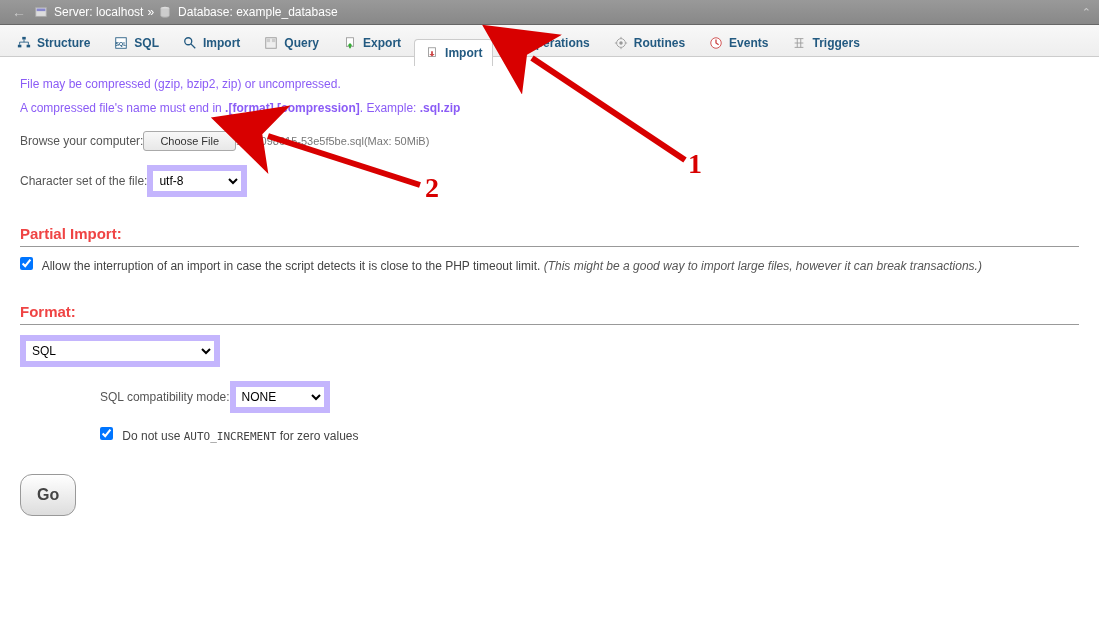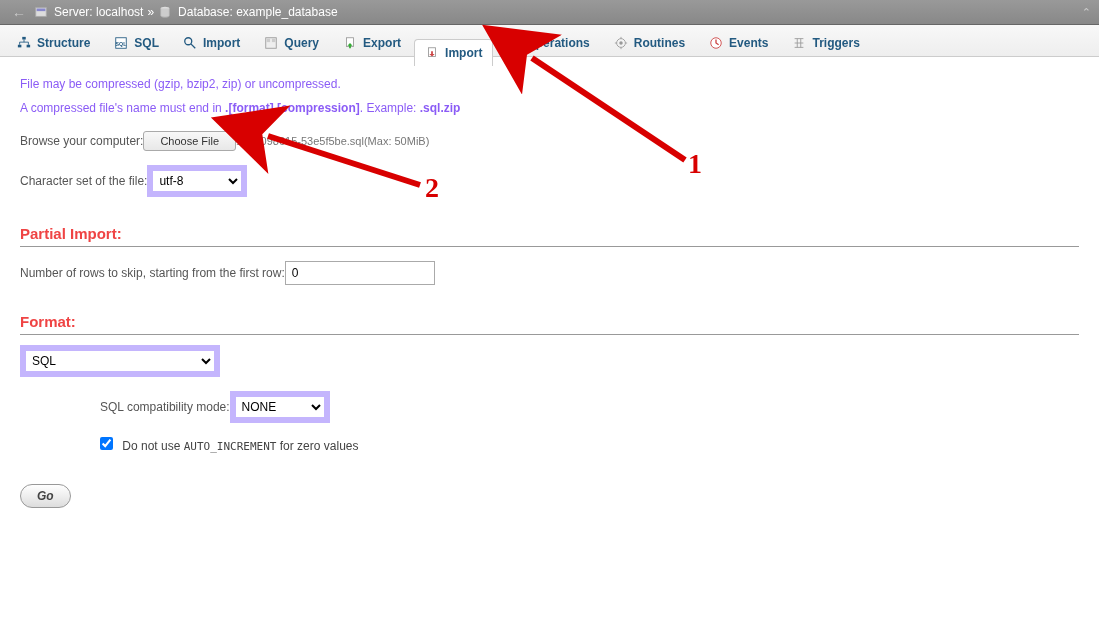--- a/index.html
+++ b/index.html
@@ -92,27 +92,26 @@
       font-weight: bold;
     }
     .checkbox-row { margin: 8px 0; line-height: 1.5; color: #444; }
     .checkbox-row em { font-style: italic; color: #555; }
     .indent { margin-left: 80px; margin-top: 14px; }
     
     .go-button {
       background: linear-gradient(to bottom, #fff, #ddd);
       border: 1px solid #999;
       border-radius: 12px;
-      padding: 4px 16px;
-      font-size: 12px;
+      padding: 11px 16px;
+      font-size: 16px;
       font-weight: bold;
       color: #444;
       cursor: pointer;
       margin-top: 20px;
-      font-style: italic;
     }
     
     code { font-family: monospace; font-size: 11px; }
 
     
     .annotation { position: absolute; pointer-events: none; }
     .ann-label {
       position: absolute;
       color: #d80000;
       font-family: "Times New Roman", serif;
@@ -231,23 +230,23 @@
     <span class="file-name">1399098615-53e5f5be.sql</span>
     <span class="file-name">(Max: 50MiB)</span>
   </div>
 
   <div class="row">
     <label>Character set of the file:</label>
     <select><option>utf-8</option></select>
   </div>
 
   <h3 class="section">Partial Import:</h3>
-  <div class="row">
-    <label>Number of rows to skip, starting from the first row:</label>
-    <input type="text" value="0" style="">
+  <div class="checkbox-row">
+    <input type="checkbox" checked="" style="">
+    <span>Allow the interruption of an import in case the script detects it is close to the PHP timeout limit. </span><em>(This might be a good way to import large files, however it can break transactions.)</em>
   </div>
 
   <h3 class="section">Format:</h3>
   <select style="width:200px"><option>SQL</option></select>
 
   <div class="indent">
     <div class="row">
       <label>SQL compatibility mode:</label>
       <select><option>NONE</option></select>
     </div>

